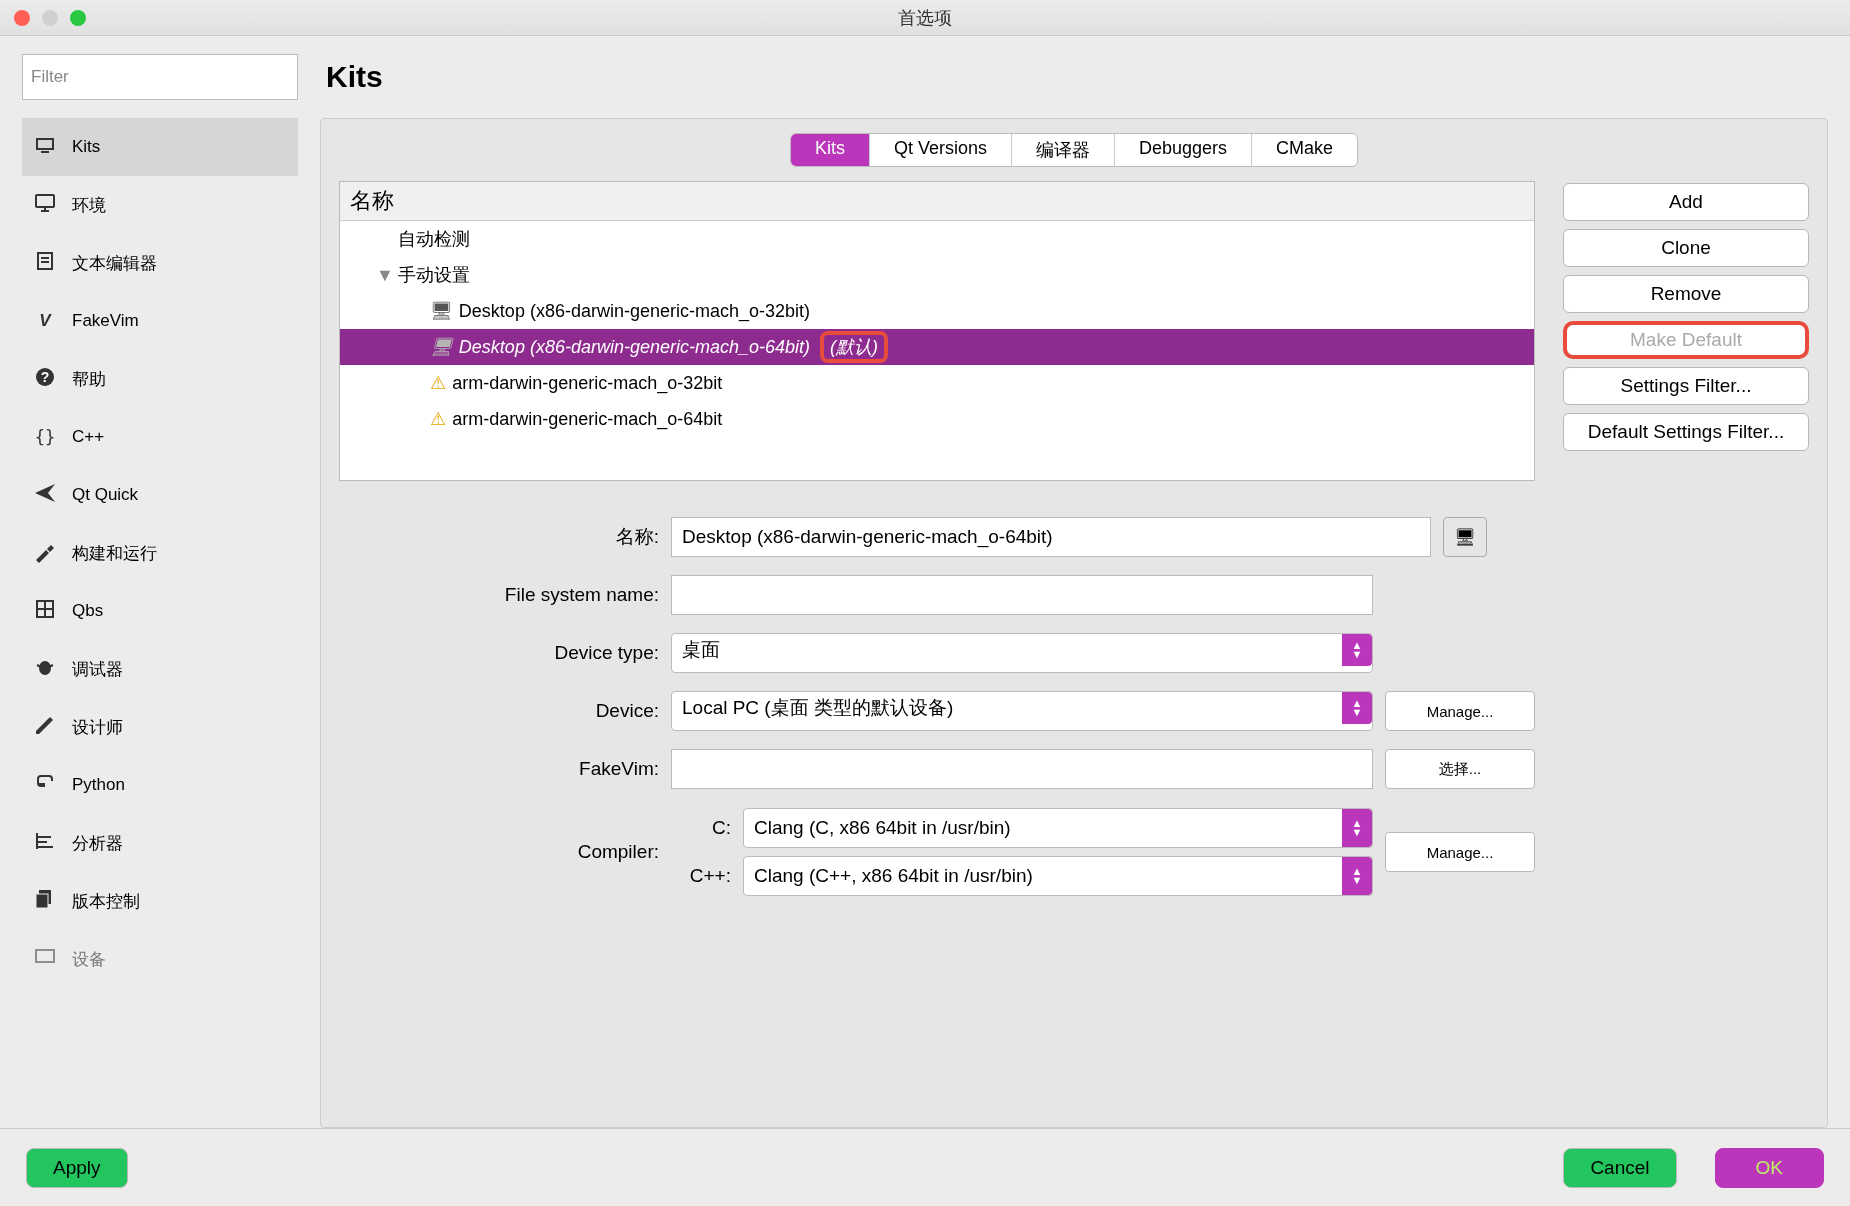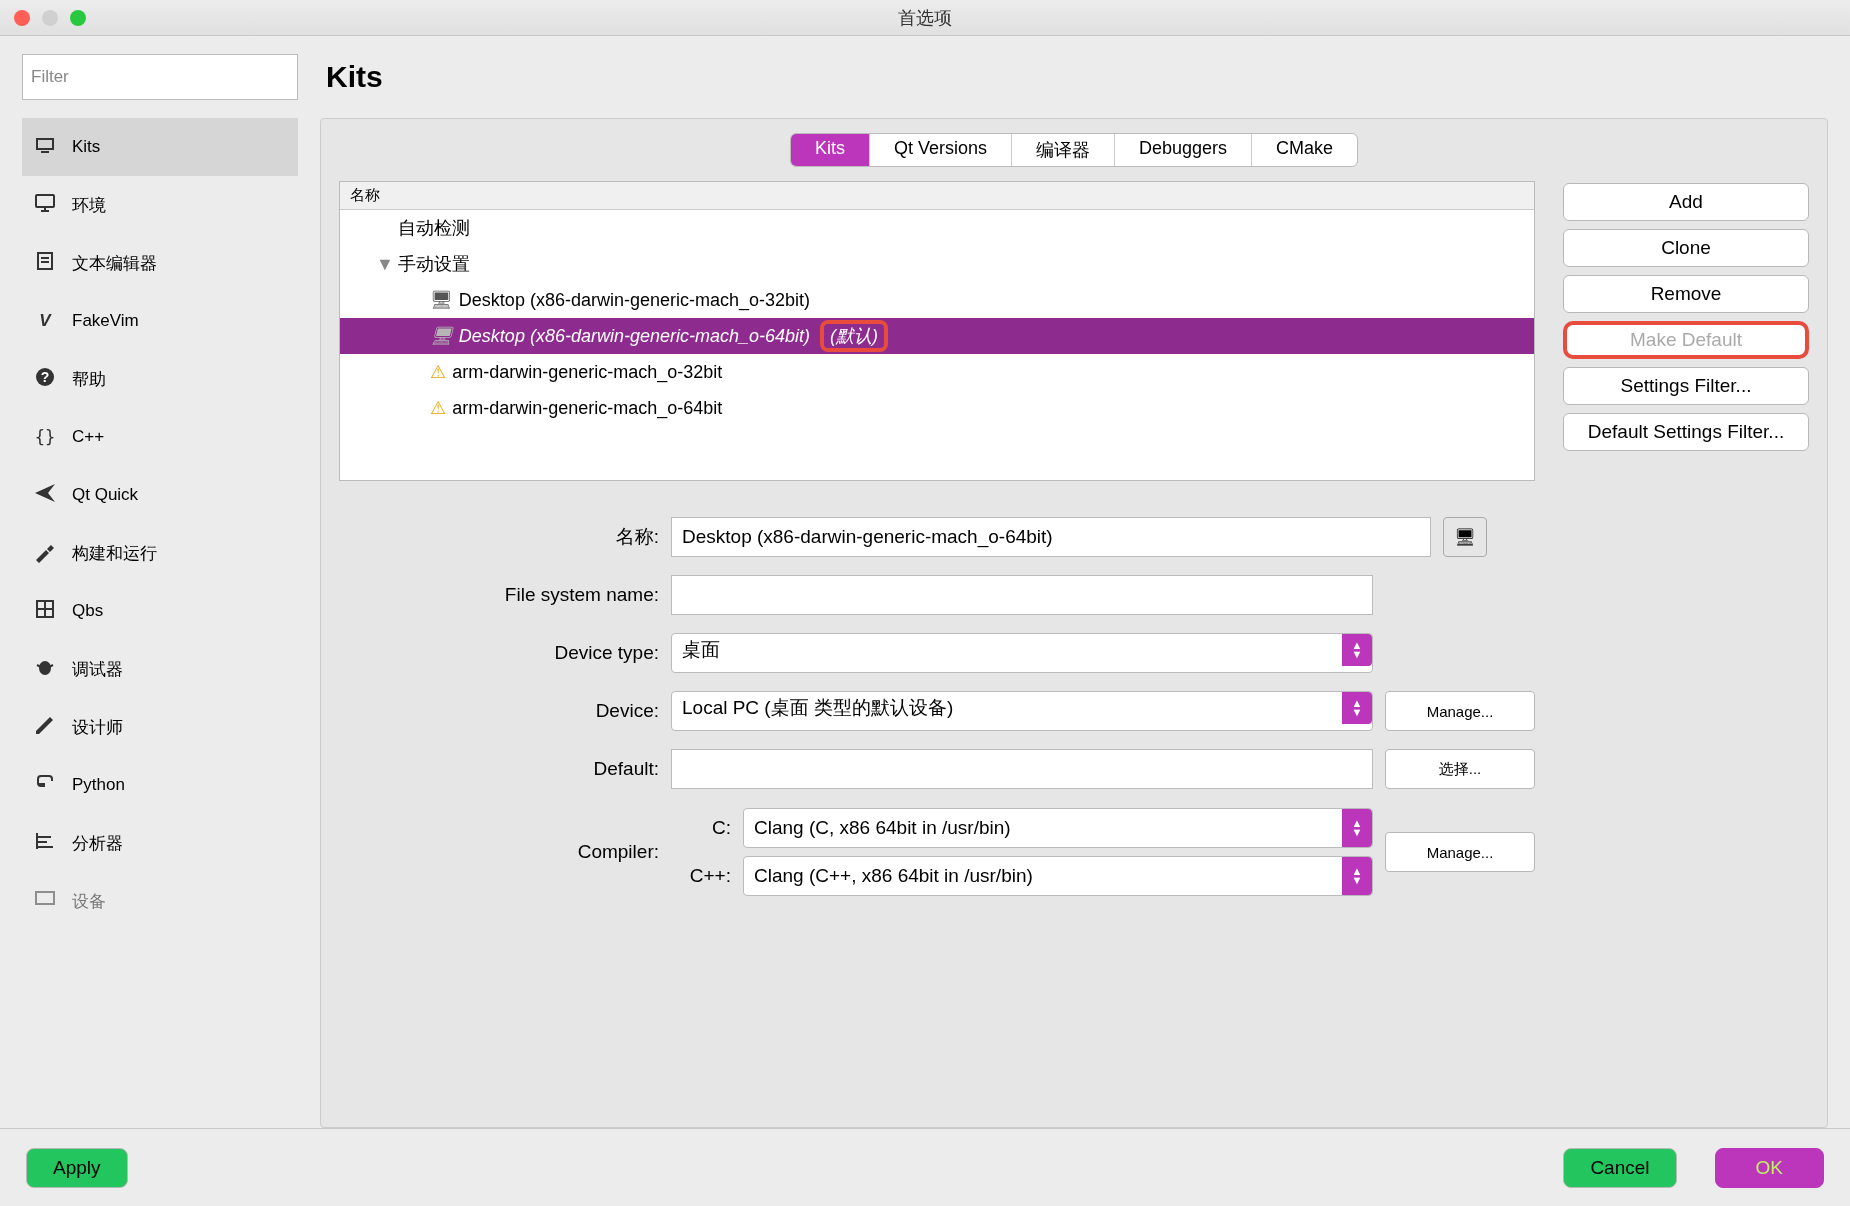--- a/index.html
+++ b/index.html
@@ -124,21 +124,21 @@
 .tree-box {
   background:#fff;
   border:1px solid #bbb;
   height: 300px;
   display:flex; flex-direction:column;
 }
 .tree-header {
   background:#f0f0f0;
   border-bottom:1px solid #ccc;
   padding:4px 10px;
-  font-size:15px;
+  font-size:22px;
 }
 .tree-row {
   display:flex; align-items:center;
   height:36px;
   padding-left: 20px;
   gap:6px;
   font-size:18px;
 }
 .tree-row.level1{padding-left:36px;}
 .tree-row.level2{padding-left:90px;}
@@ -385,20 +385,27 @@
         </div>
         <div class="sidebar-item">
           <span class="sidebar-icon"><svg viewBox="0 0 24 24" fill="none" stroke="#333" stroke-width="2">
                 <line x1="4" y1="20" x2="4" y2="4"></line>
                 <line x1="4" y1="8" x2="18" y2="8"></line>
                 <line x1="4" y1="13" x2="14" y2="13"></line>
                 <line x1="4" y1="18" x2="20" y2="18"></line>
               </svg></span>
           <span>分析器</span>
         </div>
+        <div class="sidebar-item">
+          <span class="sidebar-icon"><svg viewBox="0 0 24 24" fill="#333">
+                <rect x="6" y="3" width="12" height="14"></rect>
+                <rect x="3" y="7" width="12" height="14" fill="#333" stroke="#ececec" stroke-width="1"></rect>
+              </svg></span>
+          <span>版本控制</span>
+        </div>
         <div class="sidebar-item" style="opacity:.5;">
           <span class="sidebar-icon"><svg viewBox="0 0 24 24" fill="none" stroke="#333" stroke-width="2">
                 <rect x="3" y="5" width="18" height="12"></rect>
               </svg></span>
           <span>设备</span>
         </div>
       </div>
     </div>
 
     <div class="main-col">
@@ -470,21 +477,21 @@
               </div>
               <div class="form-row">
                 <div class="form-label">Device:</div>
                 <div class="form-select">
                   <span>Local PC (桌面 类型的默认设备)</span>
                   <span class="select-chev">▲<br>▼</span>
                 </div>
                 <button class="small-btn">Manage...</button>
               </div>
               <div class="form-row">
-                <div class="form-label">Default:</div>
+                <div class="form-label">FakeVim:</div>
                 <input class="form-input" value="" style="">
                 <button class="small-btn">选择...</button>
               </div>
               <div class="compiler-block">
                 <div class="compiler-label-col">Compiler:</div>
                 <div class="compiler-sub">
                   <div class="compiler-sub-row">
                     <div class="compiler-sub-label">C:</div>
                     <div class="compiler-select">
                       <span>Clang (C, x86 64bit in /usr/bin)</span>

